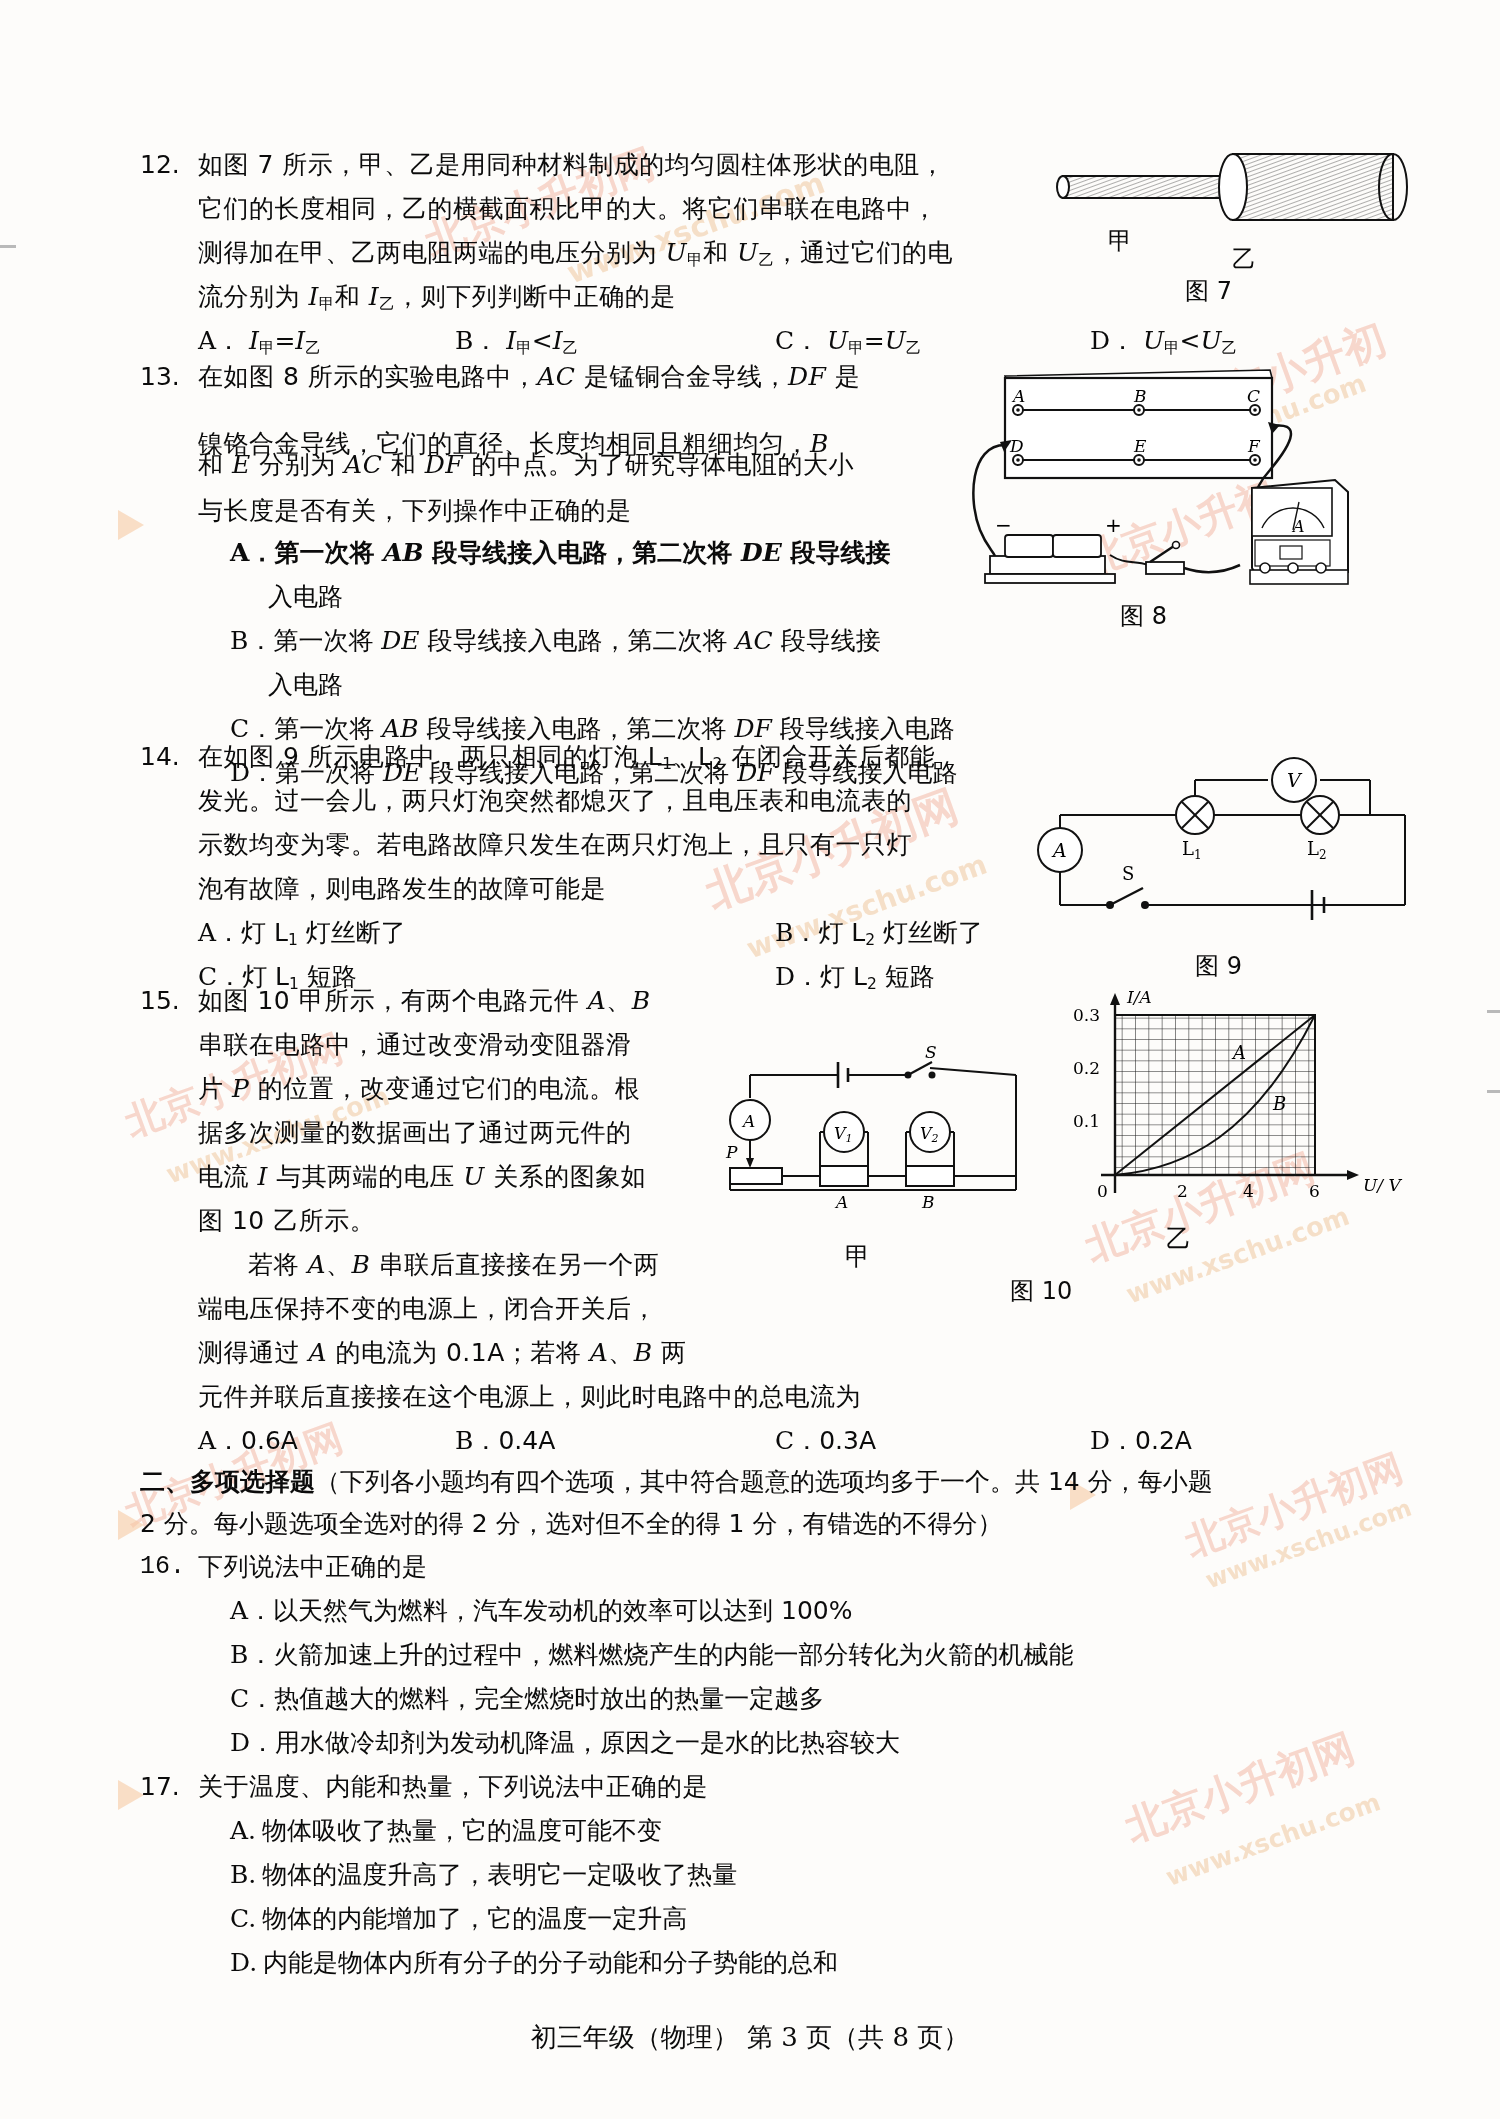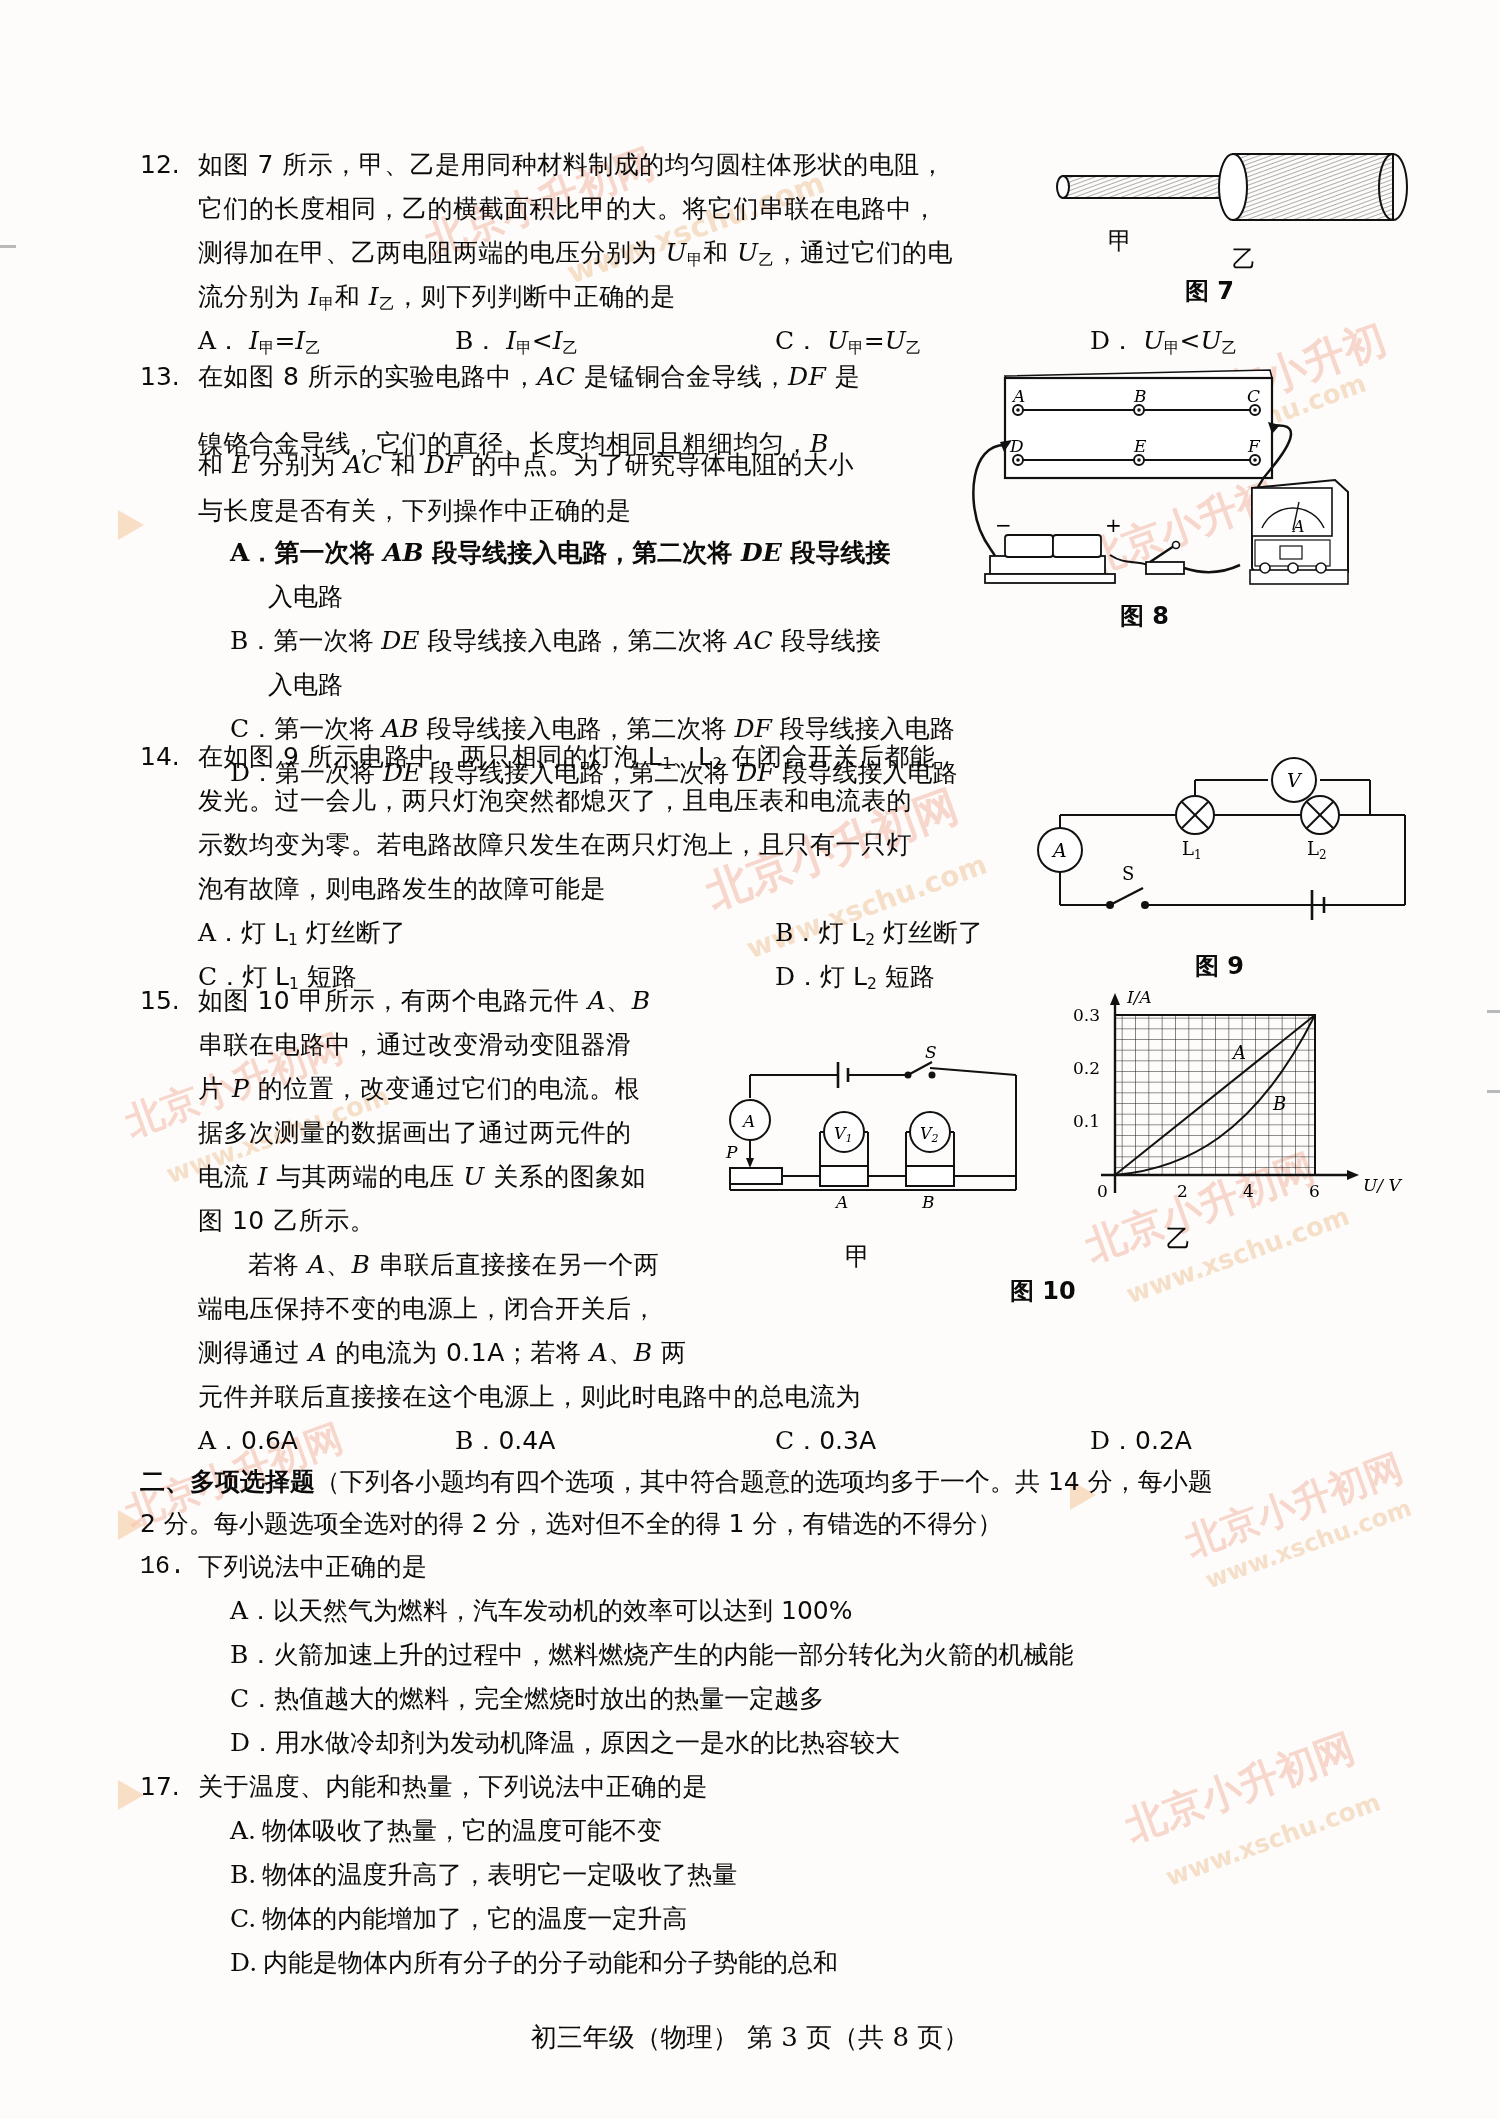--- a/index.html
+++ b/index.html
@@ -27,21 +27,21 @@
   .opt{position:absolute;font-size:25px;line-height:38px;}
   .optlabel{font-family:"DejaVu Serif","Liberation Serif",serif;}
 
   .sec-head{position:absolute;font-size:25px;line-height:40px;}
   .sec-head b{font-weight:bold;}
 
   .footer{position:absolute;width:100%;text-align:center;font-size:26px;
           font-family:"DejaVu Serif","Liberation Serif",serif;}
 
   
-  .figcap{position:absolute;font-size:24px;font-weight:bold;}
+  .figcap{position:absolute;font-size:24px;font-weight:normal;}
 
   
   .cyl-wrap{position:absolute;}
 
   
   .graph{position:absolute;}
 
   
   .edgemark{position:absolute;background:#b9b9b9;}
 </style>

